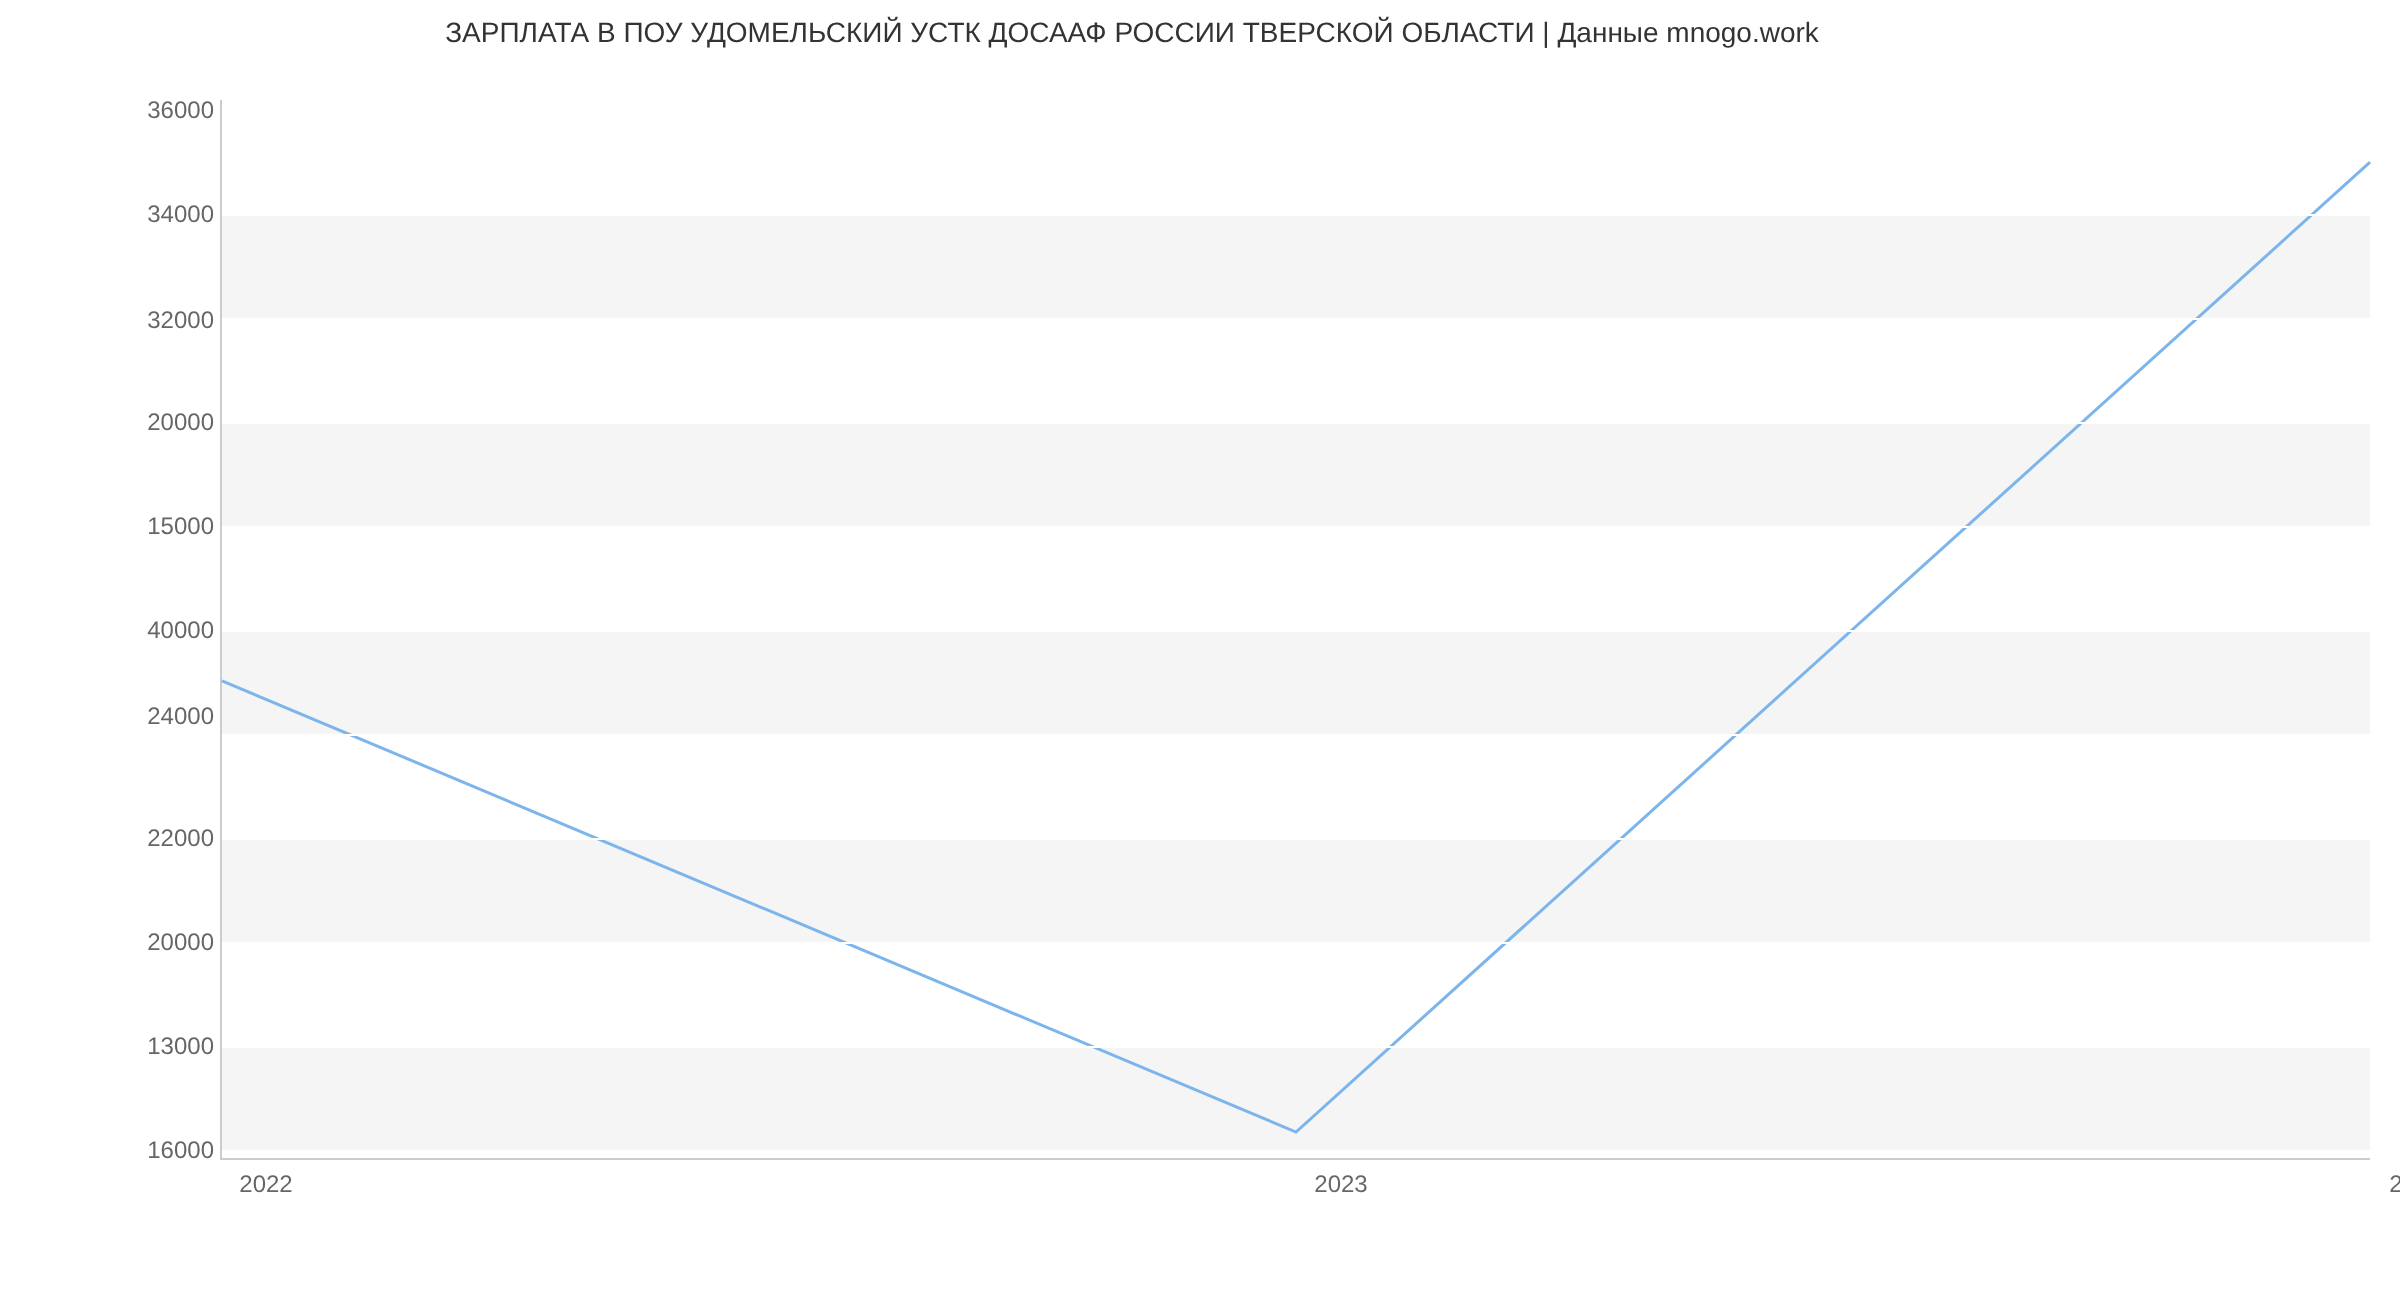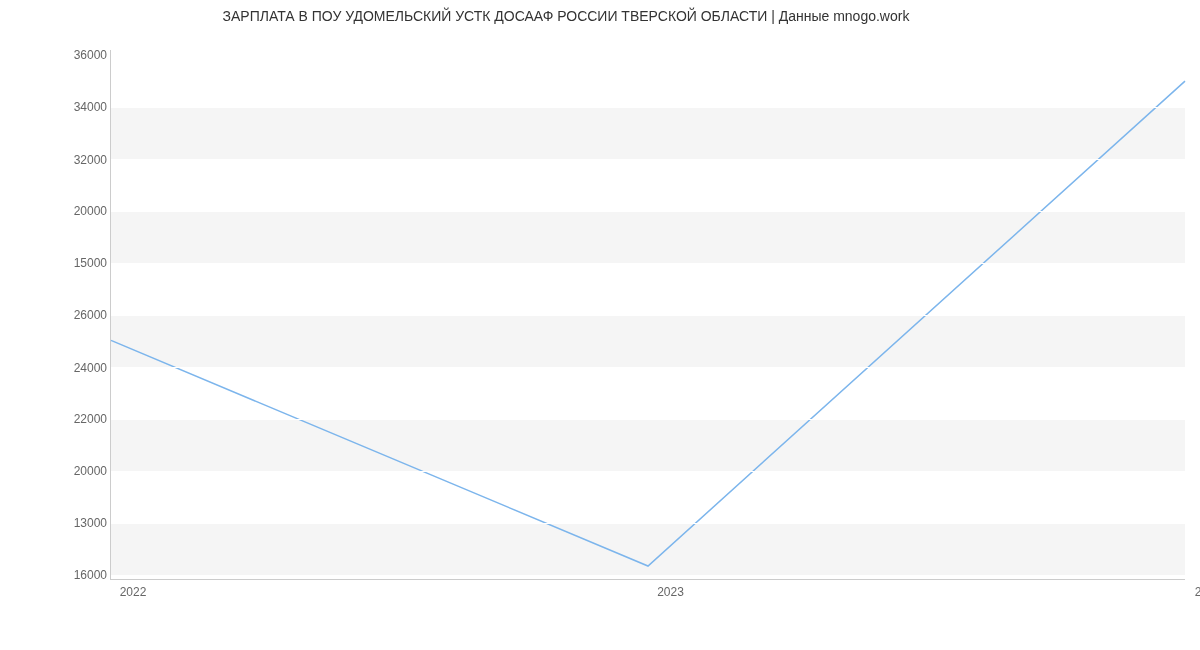--- a/index.html
+++ b/index.html
@@ -92,23 +92,23 @@
       </svg>
   <div class="gridline" style="top: 524.804px;"></div>
       <div class="ytick" style="top: 524.804px;">16000</div>
       <div class="gridline" style="top: 472.843px;"></div>
       <div class="ytick" style="top: 472.843px;">13000</div>
       <div class="gridline" style="top: 420.882px;"></div>
       <div class="ytick" style="top: 420.882px;">20000</div>
       <div class="gridline" style="top: 368.922px;"></div>
       <div class="ytick" style="top: 368.922px;">22000</div>
       <div class="gridline" style="top: 316.961px;"></div>
-      <div class="ytick" style="top: 318px;">24000</div>
+      <div class="ytick" style="top: 308px;">24000</div>
       <div class="gridline" style="top: 265px;"></div>
-      <div class="ytick" style="top: 265px;">26000</div>
+      <div class="ytick" style="top: 265px;">40000</div>
       <div class="gridline" style="top: 213.039px;"></div>
       <div class="ytick" style="top: 213.039px;">15000</div>
       <div class="gridline" style="top: 161.078px;"></div>
       <div class="ytick" style="top: 161.078px;">20000</div>
       <div class="gridline" style="top: 109.118px;"></div>
       <div class="ytick" style="top: 110px;">32000</div>
       <div class="gridline" style="top: 57.1569px;"></div>
       <div class="ytick" style="top: 57.1569px; margin-left: 30px;">34000</div>
       <div class="gridline" style="top: 5.19608px;"></div>
       <div class="ytick" style="top: 5.19608px;">36000</div>

